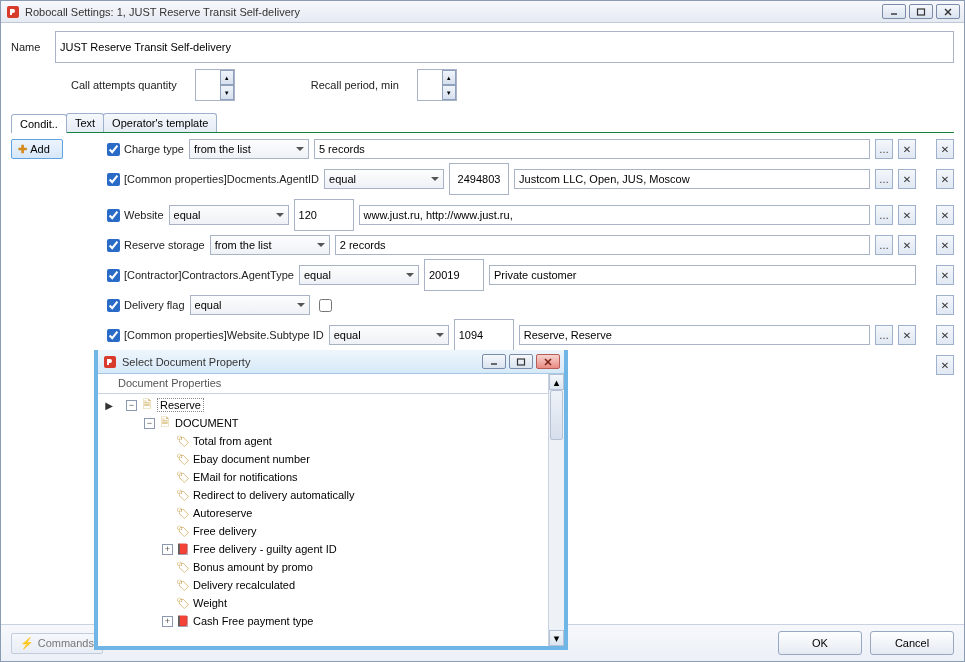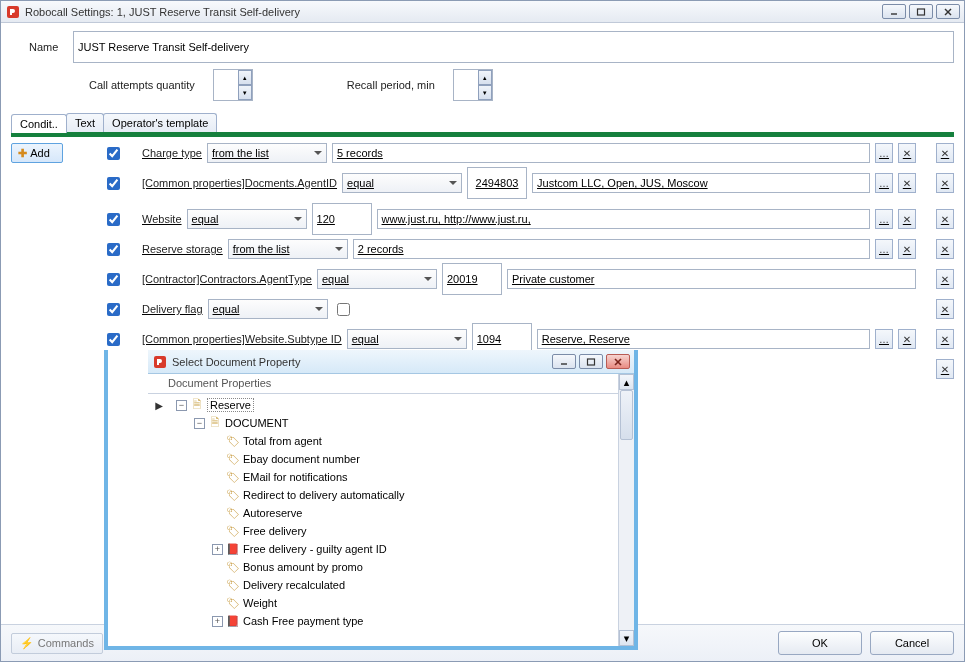--- a/index.html
+++ b/index.html
@@ -50,21 +50,21 @@
     cursor: pointer;
   }
   .win-btn.red {
     background: linear-gradient(#f6d4d0, #e98b82);
     border-color: #b85b54;
     color: #6b1f18;
   }
   .content { flex: 1; padding: 8px 10px; overflow: hidden; display:flex; flex-direction:column; }
 
   .form-row { display: flex; align-items: center; gap: 6px; margin-bottom: 6px; }
-  .lbl { color: #222; margin-left: 18px; }
+  .lbl { color: #222; }
   .name-label { width: 38px; }
   input[type="text"].field, .field {
     border: 1px solid #a8b4c6;
     padding: 2px 4px;
     height: 32px;
     font: inherit;
   }
   .dropdown {
     border: 1px solid #a8b4c6;
     height: 20px;
@@ -104,21 +104,21 @@
     border: 1px solid #8fa0bc;
     background: linear-gradient(#f0f4fa, #d7e0ee);
     font-size: 6px;
     display: flex;
     align-items: center;
     justify-content: center;
     cursor: pointer;
   }
   .tabs {
     display: flex;
-    border-bottom: 5px solid #15803d;
+    border-bottom: 1px solid #15803d;
     margin-top: 6px;
   }
   .tab {
     border: 1px solid #9fb0cc;
     border-bottom: none;
     padding: 3px 8px;
     margin-right: -1px;
     background: linear-gradient(#f5f8fc, #e6ecf5);
     border-radius: 3px 3px 0 0;
     cursor: pointer;
@@ -130,21 +130,21 @@
     background: linear-gradient(#ecf4fd, #d6e7fa);
     padding: 2px 12px 2px 6px;
     border-radius: 2px;
     display:inline-flex;
     align-items:center;
     gap:3px;
     height: 20px;
     cursor: pointer;
   }
   .cond-rows { flex:1; display:flex; flex-direction:column; gap:4px; }
-  .cond-row { display:flex; align-items:center; gap:5px;text-decoration:underline; }
+  .cond-row { display:flex; align-items:center; gap:5px; }
   .cond-row .cbcell { width:16px; display:flex; }
   .cond-label { white-space: nowrap; }
   .readonly-wide {
     flex: 1; border:1px solid #a8b4c6; height:20px;
     padding: 2px 4px; background:#fff; display:flex; align-items:center;
     overflow:hidden;
   }
   .tiny-btn {
     width:18px; height:20px;
     border:1px solid #9fb0cc;
@@ -181,24 +181,23 @@
     color:#777;
     display:inline-flex;
     align-items:center;
     gap:4px;
     border-radius:2px;
     cursor:pointer;
   }
 
   
   .popup-window {
-    left: 104px; top: 350px; width: 534px; height: 300px;
+    left: 94px; top: 350px; width: 474px; height: 300px;
     border: 4px solid #6fb5e6;
     border-top-width: 0;
-    padding-left: 40px;
   }
   .popup-window .titlebar {
     background:linear-gradient(#eef6fc,#d6e9f8);
     border-bottom: 1px solid #a5c7e3;
     height: 24px;
   }
   .tree-header {
     background:#fff;
     border-bottom:1px solid #c9d2e0;
     padding: 3px 6px;

